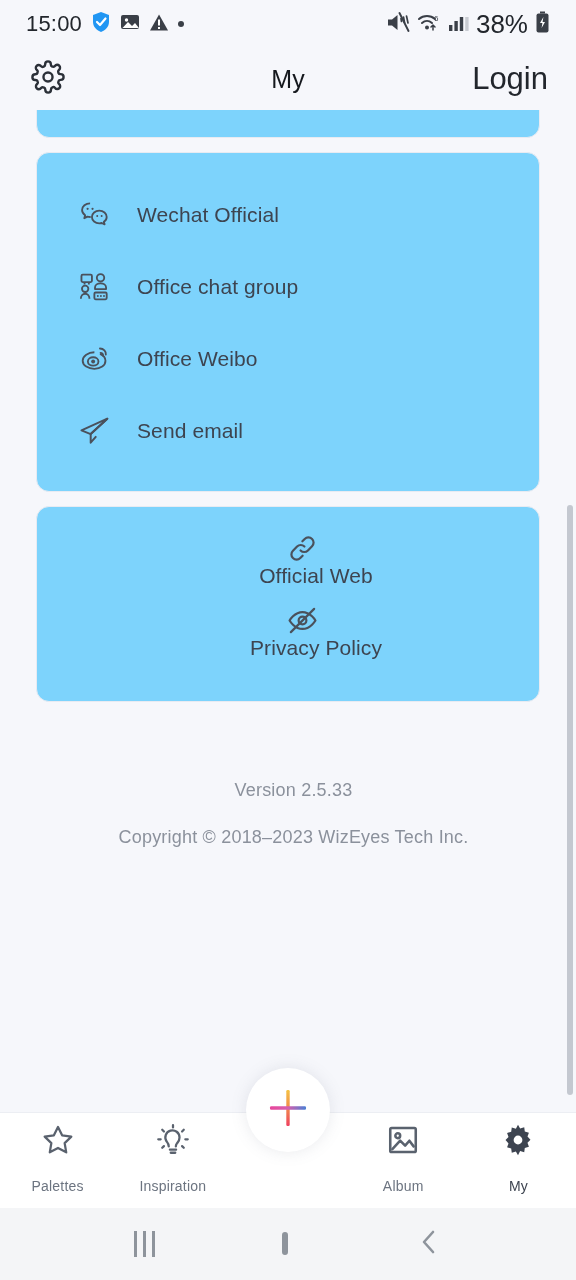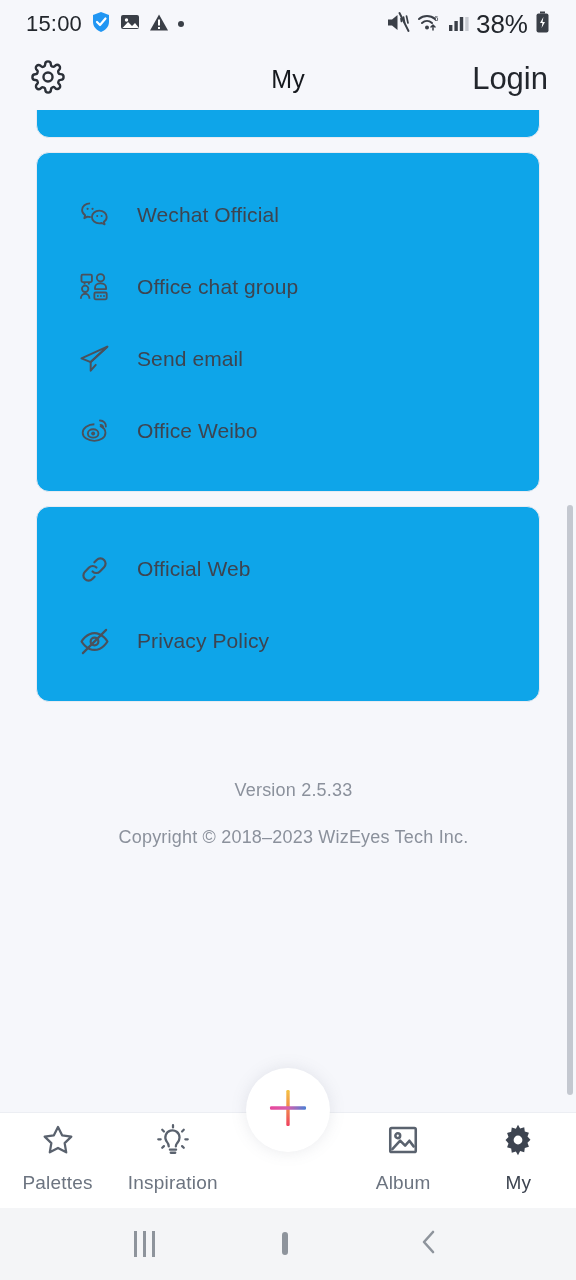--- a/index.html
+++ b/index.html
@@ -37,40 +37,40 @@
   .hdr-login {
     margin-left:auto; font-size:31px; color:#22262c; z-index:2;
   }
 
   
   .content {
     position:absolute; top:110px; left:0; width:576px; height:1000px;
     background:#f6f7fb; overflow:hidden;
   }
   .card {
-    margin:0 36px 14px 36px; background:#0ea5e9;
+    margin:0 36px 14px 36px; background:#7dd3fc;
     border:1px solid #e8ebf2; border-radius:13px;
   }
   .card.first { margin-top:-62px; }
   .row {
     display:flex; align-items:center; height:72px; padding:0 0 0 42px;
   }
   .row-icon {
     width:44px; display:flex; align-items:center; justify-content:flex-start;
     color:#4a515c;
   }
   .row-label {
     font-size:21px; color:#3d4450; margin-left:14px; letter-spacing:.1px;
   }
   .card.first .row { height:72px; }
   .card.first { padding-bottom:16px; }
   .card.second { padding:26px 0 24px 0; }
   .card.second .row { height:72px; }
   .card.third { padding:26px 0 24px 0; }
-  .card.third .row { height:72px; }
+  .card.third .row { height:72px;flex-direction:column; }
 
   
   .footer { margin-top:78px; text-align:center; }
   .footer div { font-size:18px; color:#8b919c; margin-bottom:26px; letter-spacing:.2px;padding-left:11px; }
 
   
   .scrollbar {
     position:absolute; right:3px; top:505px; width:6px; height:590px;
     background:#c4c8d0; border-radius:3px; z-index:25;
   }
@@ -79,21 +79,21 @@
   .tabbar {
     position:absolute; left:0; bottom:72px; width:576px; height:96px;
     background:#ffffff; border-top:1px solid #eceef3;
     display:flex; align-items:flex-start; z-index:15;
   }
   .tab {
     flex:1; display:flex; flex-direction:column; align-items:center;
     padding-top:10px; color:#6c7480;
   }
   .tab.active { color:#3d4450; }
-  .tab-label { font-size:19px; margin-top:11px; letter-spacing:.2px; }
+  .tab-label { font-size:14px; margin-top:17px; letter-spacing:.2px; }
   .tab.spacer { visibility:hidden; }
   .fab {
     position:absolute; left:50%; transform:translateX(-50%);
     bottom:128px; width:84px; height:84px; border-radius:50%;
     background:#ffffff; box-shadow:0 0 16px rgba(120,125,140,.16);
     display:flex; align-items:center; justify-content:center; z-index:18;
   }
 
   
   .navbar {
@@ -219,38 +219,38 @@
             <rect x="12.5" y="17.5" width="10" height="5.5" rx="1"></rect>
             <circle cx="15.3" cy="20.3" r=".8" fill="#4a515c" stroke="none"></circle>
             <circle cx="17.8" cy="20.3" r=".8" fill="#4a515c" stroke="none"></circle>
             <circle cx="20.3" cy="20.3" r=".8" fill="#4a515c" stroke="none"></circle>
           </svg>
         </span>
         <span class="row-label">Office chat group</span>
       </div>
       <div class="row">
         <span class="row-icon">
-          <svg width="32" height="32" viewBox="0 0 26 26" fill="none" stroke="#4a515c" stroke-width="1.6" stroke-linejoin="round" stroke-linecap="round">
-            <path d="M23 3 L2 12.5 L9.5 15.5 L23 3z"></path>
-            <path d="M23 3 L9.5 15.5 L9.5 22.5 L13.6 17.8"></path>
-          </svg>
-        </span>
-        <span class="row-label">Send email</span>
-      </div>
-      <div class="row">
-        <span class="row-icon">
           <svg width="32" height="32" viewBox="0 0 26 26" fill="none" stroke="#4a515c" stroke-width="1.5">
             <path d="M17 4.5c3 0 5.2 2.2 4.8 5" stroke-linecap="round"></path>
             <path d="M17.5 8c1.3 0 2.2 1 2 2.2" stroke-linecap="round"></path>
             <path d="M12.5 7.5c-5 0-9.5 3-9.5 6.9 0 3.9 4.5 6.6 9.5 6.6s9-2.7 9-6.6c0-2.3-1.8-4.3-4.4-5.5" stroke-linejoin="round"></path>
             <ellipse cx="11.5" cy="15" rx="4.3" ry="3.4"></ellipse>
             <circle cx="11.5" cy="15" r="1.6" fill="#4a515c" stroke="none"></circle>
           </svg>
         </span>
         <span class="row-label">Office Weibo</span>
+      </div>
+      <div class="row">
+        <span class="row-icon">
+          <svg width="32" height="32" viewBox="0 0 26 26" fill="none" stroke="#4a515c" stroke-width="1.6" stroke-linejoin="round" stroke-linecap="round">
+            <path d="M23 3 L2 12.5 L9.5 15.5 L23 3z"></path>
+            <path d="M23 3 L9.5 15.5 L9.5 22.5 L13.6 17.8"></path>
+          </svg>
+        </span>
+        <span class="row-label">Send email</span>
       </div>
     </div>
 
     <div class="card third">
       <div class="row">
         <span class="row-icon">
           <svg width="31" height="31" viewBox="0 0 24 24" fill="none" stroke="#4a515c" stroke-width="1.7" stroke-linecap="round" stroke-linejoin="round">
             <path d="M10.5 13.5a4 4 0 0 0 5.7 0l3.2-3.2a4 4 0 1 0-5.7-5.7l-1.8 1.8"></path>
             <path d="M13.5 10.5a4 4 0 0 0-5.7 0l-3.2 3.2a4 4 0 1 0 5.7 5.7l1.8-1.8"></path>
           </svg>

